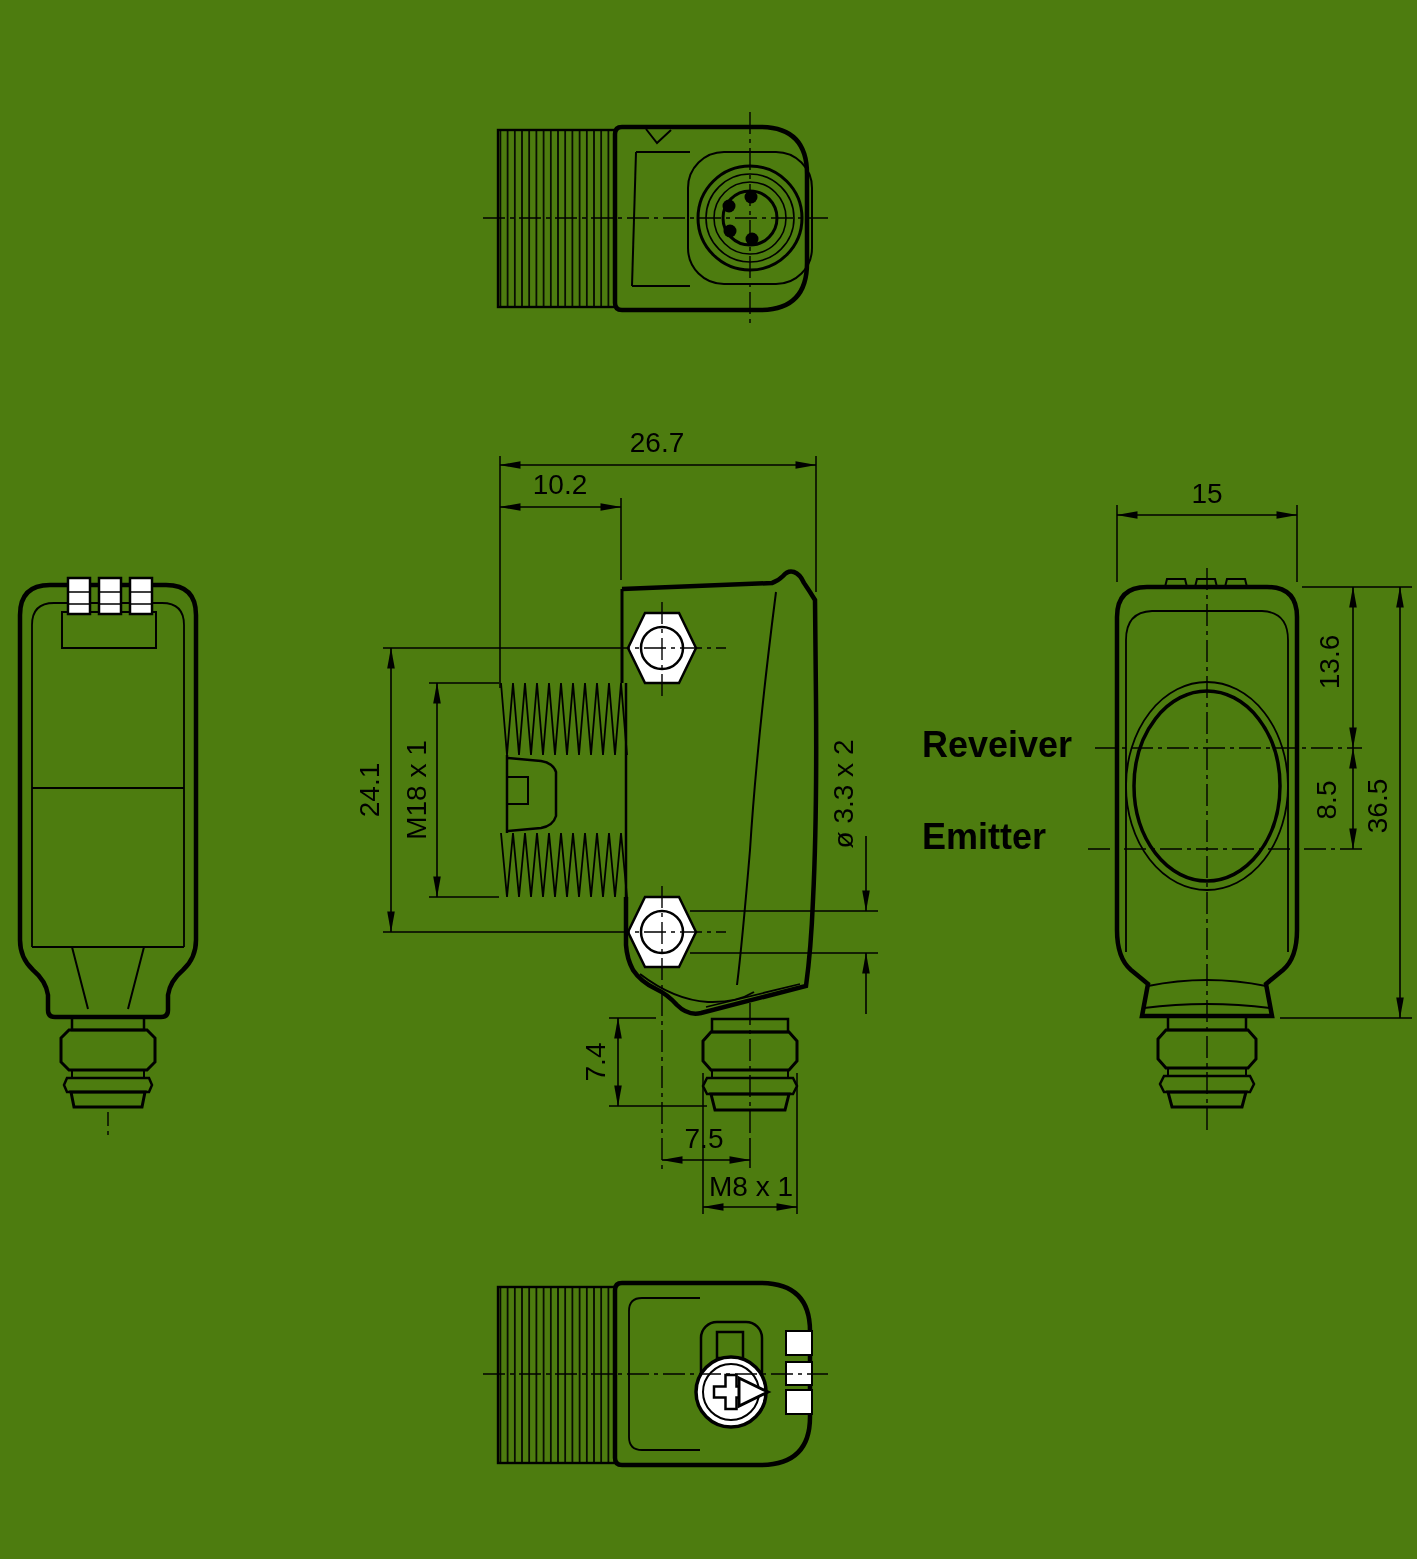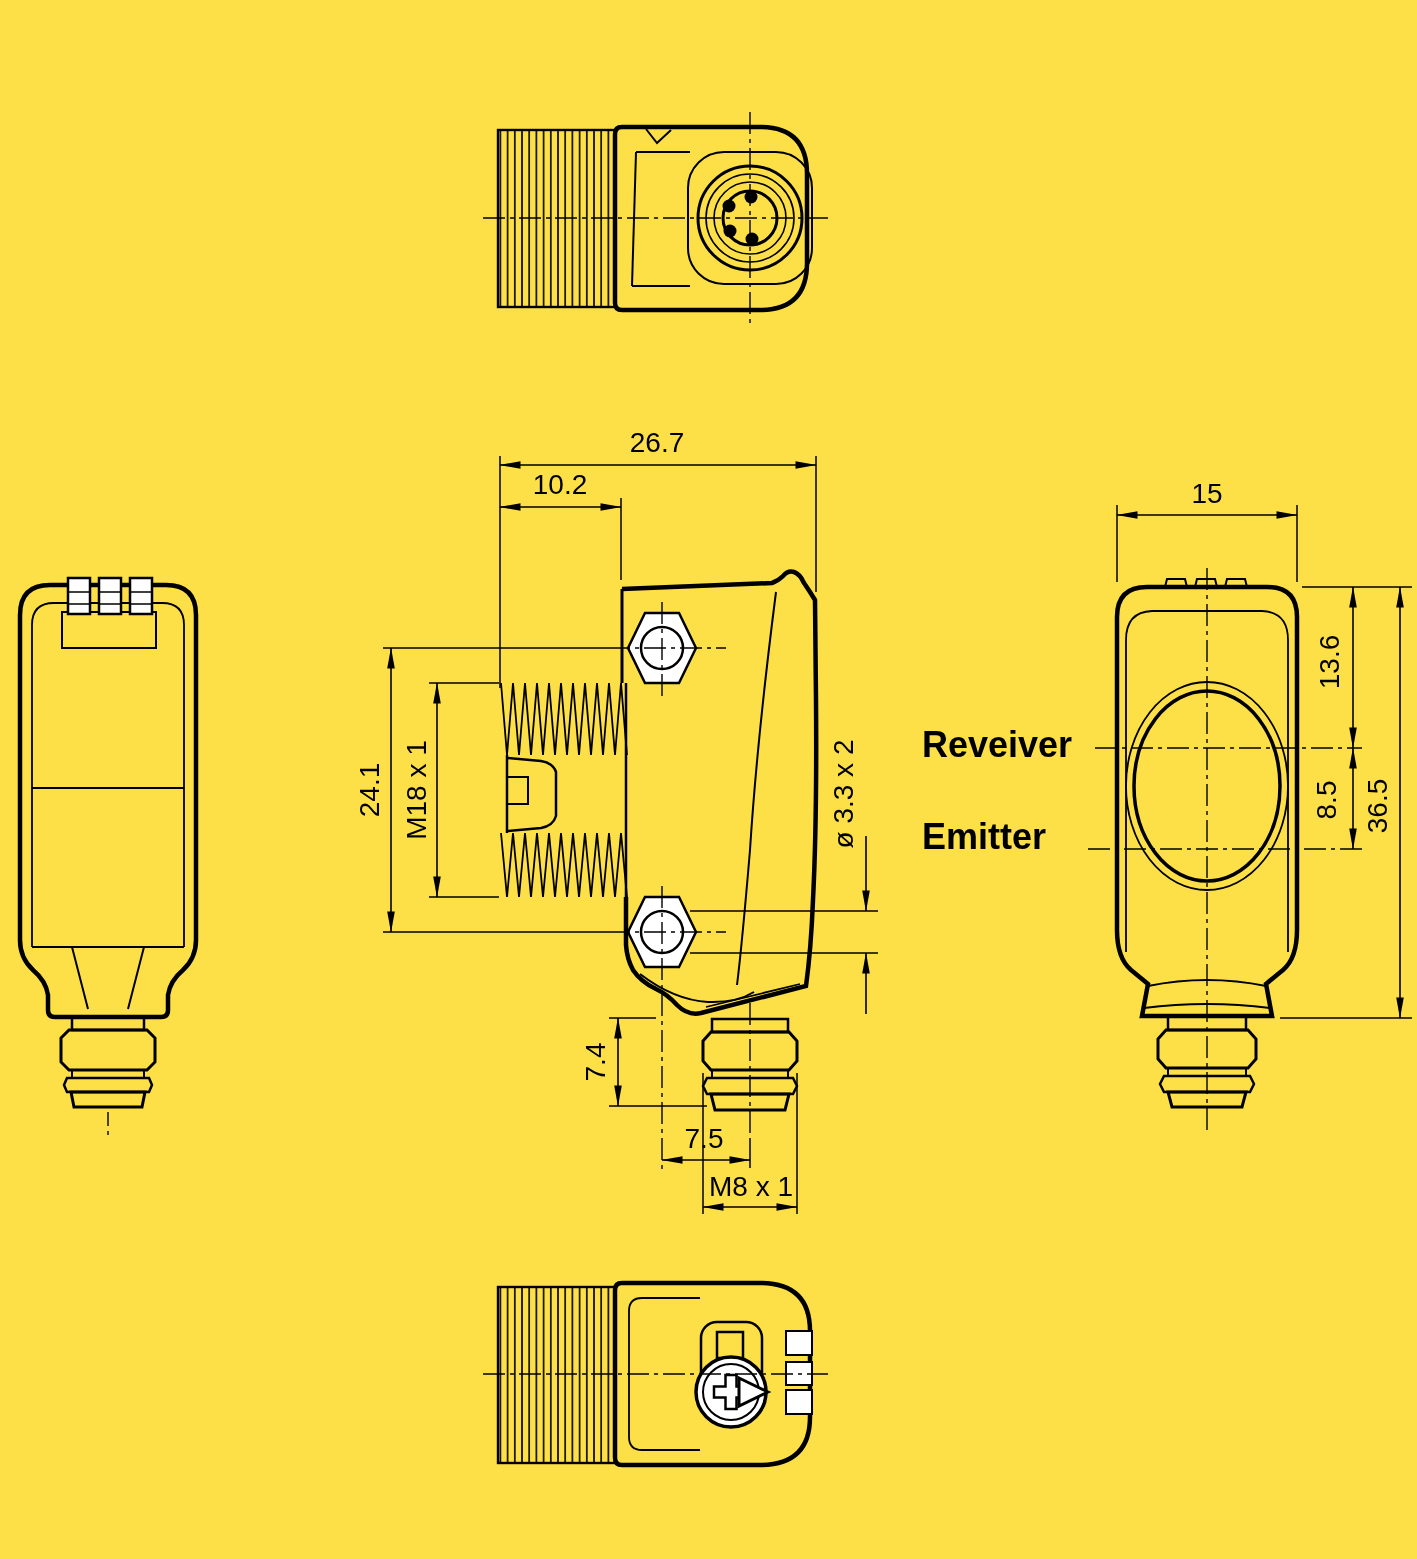--- a/index.html
+++ b/index.html
@@ -1,16 +1,16 @@
 <!DOCTYPE html>
 <html><head>
 <meta charset="utf-8">
 <style>
   html,body{margin:0;padding:0;background:#ffffff;}
-  .stage{width:1417px;height:1559px;position:relative;background:#fde047;}
+  .stage{width:1417px;height:1559px;position:relative;background:#4d7c0f;}
   svg{display:block;}
   text{font-family:"Liberation Sans", sans-serif;fill:#000;}
   .dim{font-size:28px;}
   .lbl{font-size:36px;font-weight:bold;}
   .ln{stroke:#000;fill:none;}
 </style>
 </head>
 <body>
 
 <div class="stage">

